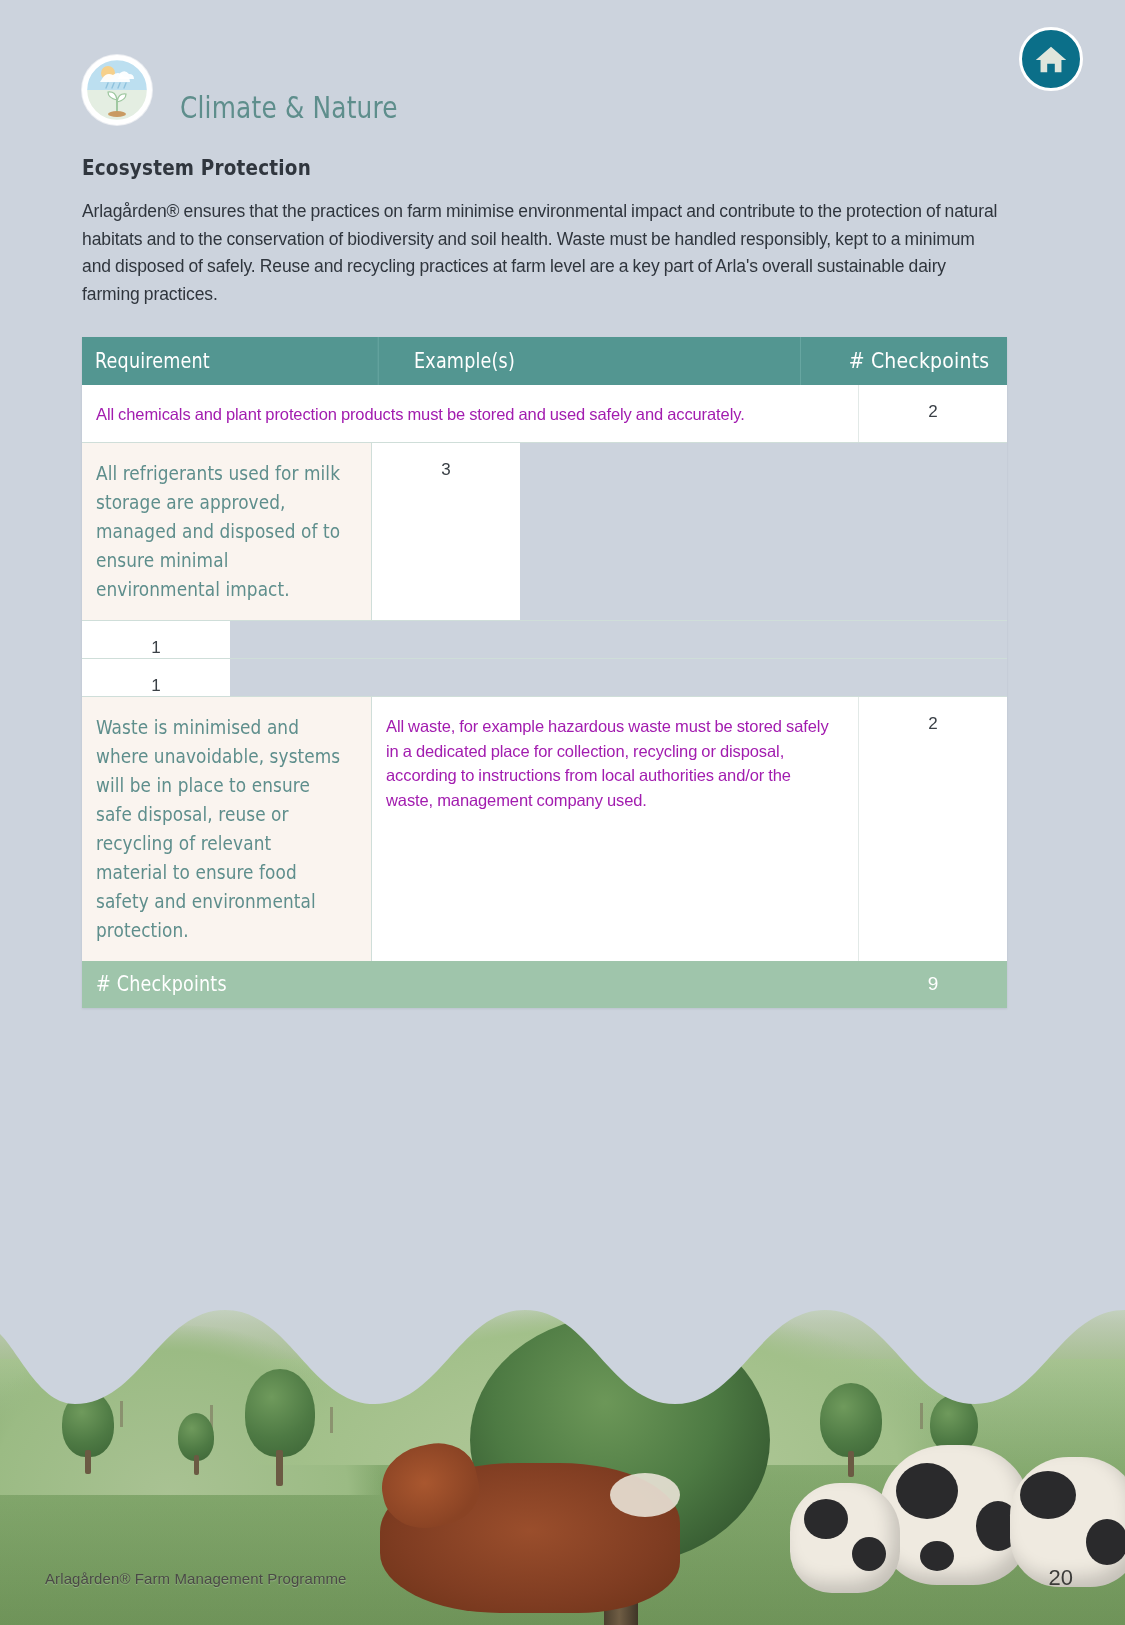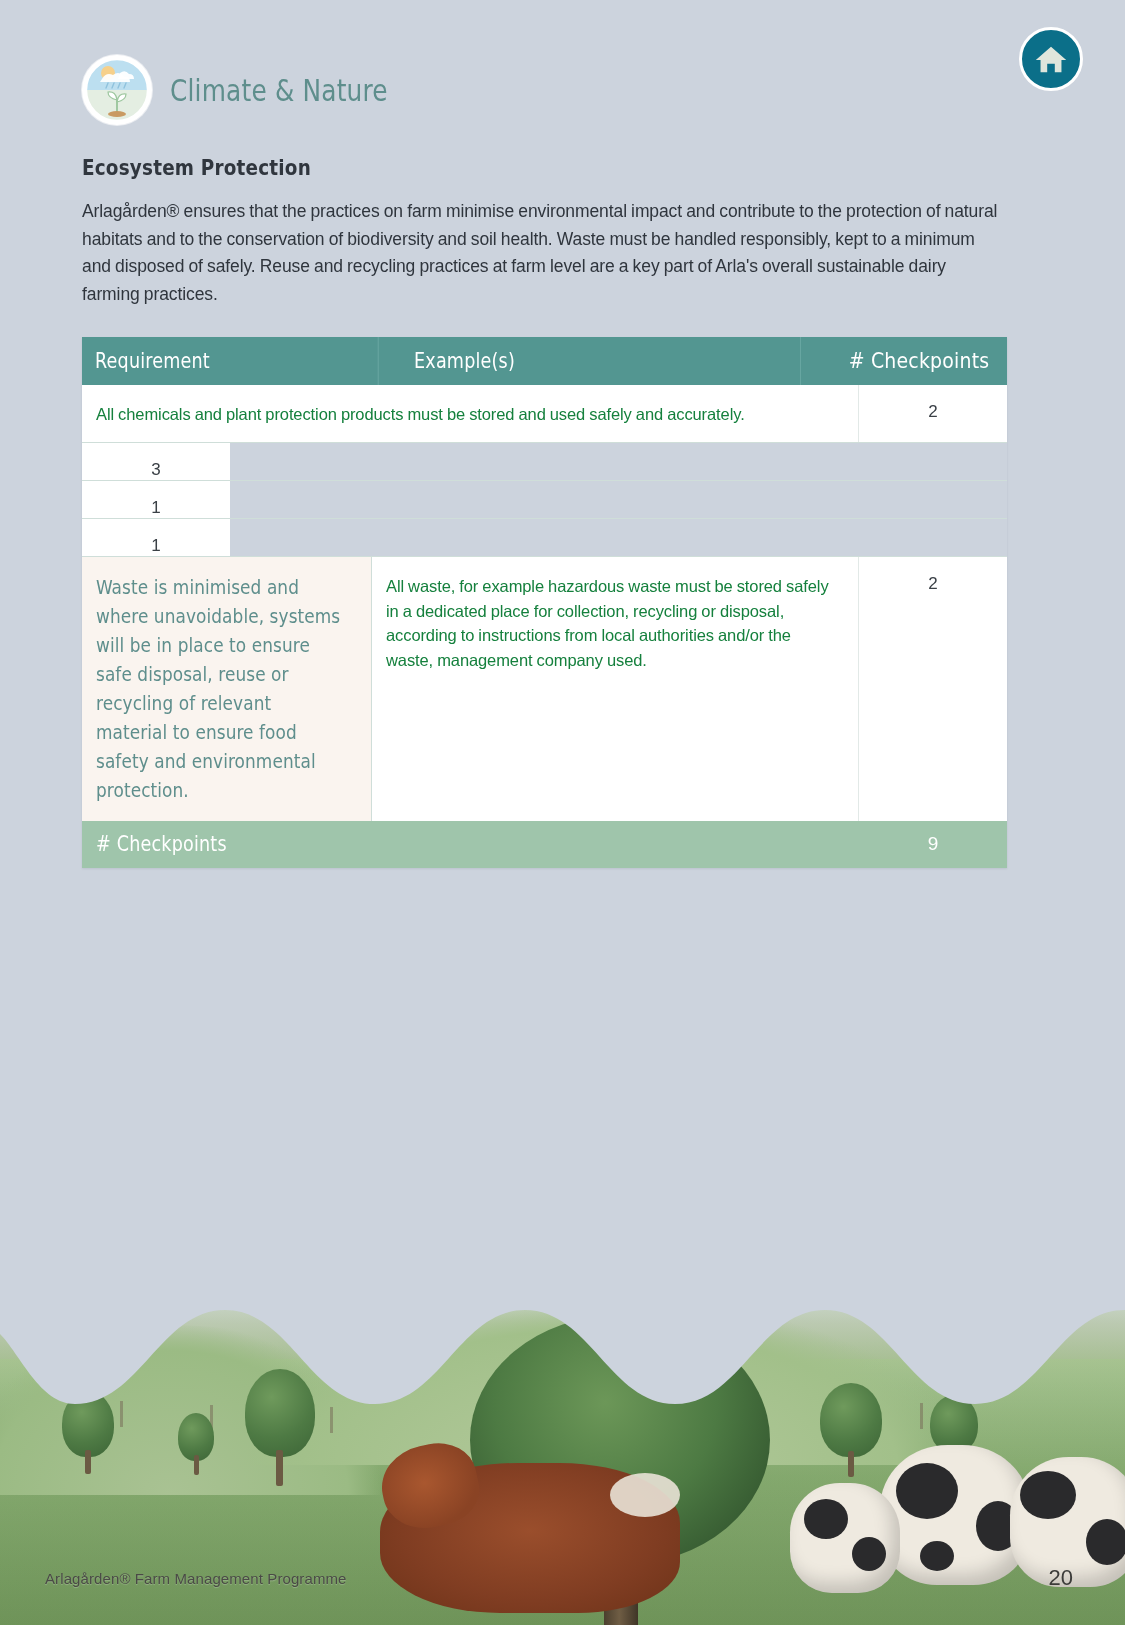--- a/index.html
+++ b/index.html
@@ -21,22 +21,22 @@
     inset: 0;
     background: #ccd3dd;
   }
 
   
   .header {
     position: absolute;
     left: 82px;
     top: 55px;
     display: flex;
-    align-items: center;
-    gap: 18px;
+    align-items: flex-end;
+    gap: 28px;
   }
   .section-badge {
     width: 66px;
     height: 66px;
     border-radius: 50%;
     background: #ffffff;
     border: 2px solid #ffffff;
     overflow: hidden;
     position: relative;
     box-shadow: 0 0 0 1px rgba(255,255,255,.6);
@@ -142,21 +142,21 @@
     transform-origin: left top;
     padding: 16px 14px 16px 14px;
     box-sizing: border-box;
     border-right: 1.5px solid #cfded9;
     letter-spacing: .1px;
   }
   .tbody .c-req .txt { display:block; transform: scaleX(.94); transform-origin: left top; }
 
   .tbody .c-ex {
     background: #ffffff;
-    color: #15803d;
+    color: #a21caf;
     font-size: 16.5px;
     line-height: 1.48;
     padding: 17px 18px 16px 14px;
     box-sizing: border-box;
     border-right: 1.5px solid #e2e9e7;
     letter-spacing: -.1px;
     word-spacing: -.4px;
   }
   .tbody .c-cp {
     background: #ffffff;
@@ -358,20 +358,23 @@
       <div class="cell c-ex">Example(s)</div>
       <div class="cell c-cp"># Checkpoints</div>
     </div>
 
     <div class="tbody">
       <div class="trow">
         <div class="c-ex">All chemicals and plant protection products must be stored and used safely and accurately.</div>
         <div class="c-cp">2</div>
       </div>
       <div class="trow">
+        <div class="c-req">
+            <span class="txt">All refrigerants used for milk storage are approved, managed and disposed of to ensure minimal environmental impact.</span>
+          </div>
         <div class="c-cp">3</div>
       </div>
       <div class="trow">
         <div class="c-cp">1</div>
       </div>
       <div class="trow">
         <div class="c-cp">1</div>
       </div>
       <div class="trow">
         <div class="c-req">

